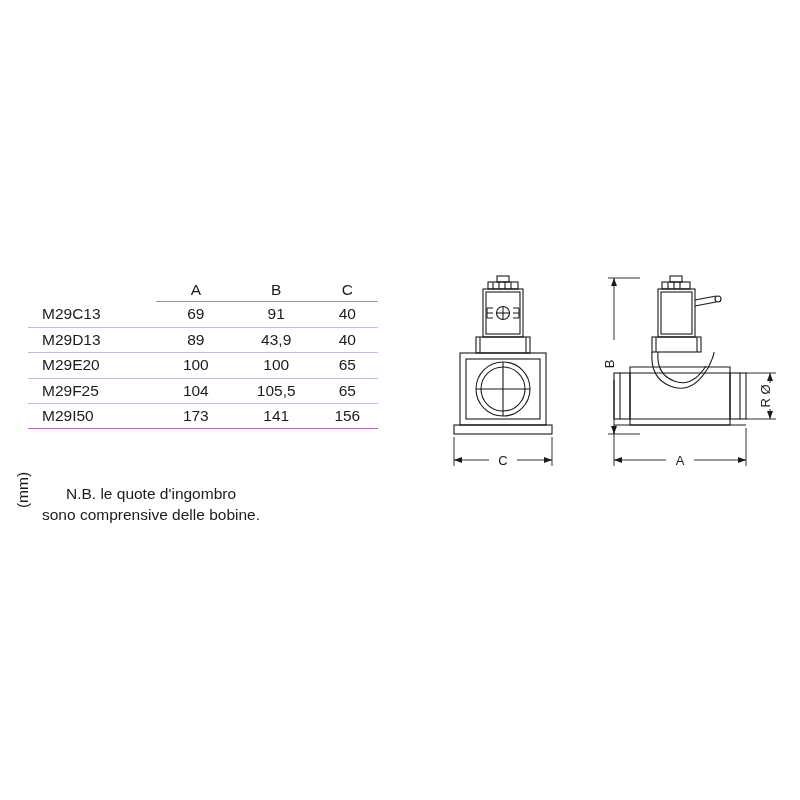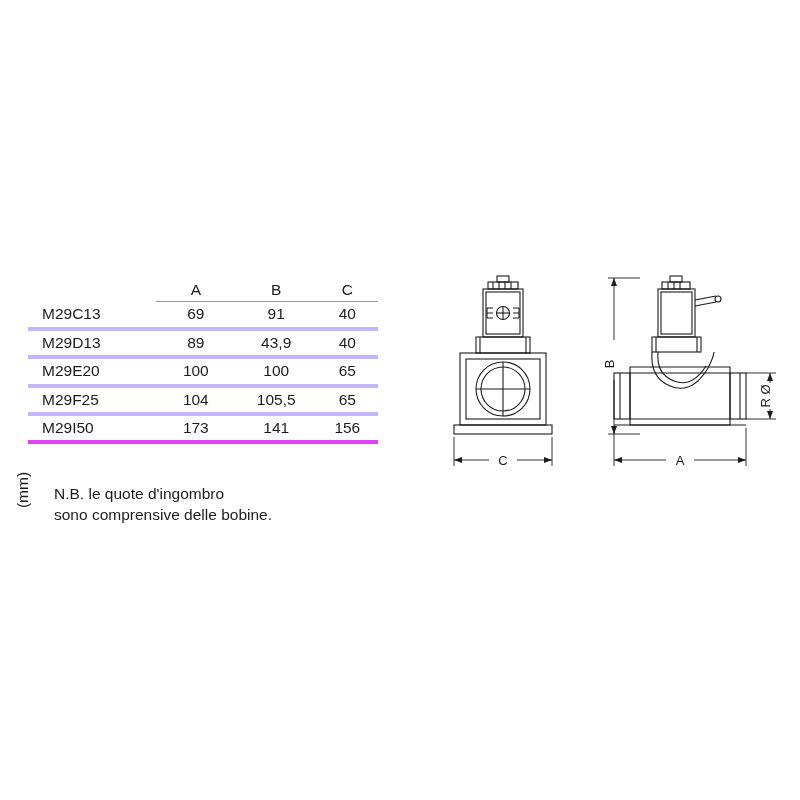--- a/index.html
+++ b/index.html
@@ -32,50 +32,51 @@
   table.dims {
     border-collapse: collapse;
     width: 350px;
     font-size: 15.5px;
     color: #1b1b1b;
   }
   table.dims th, table.dims td {
     padding: 2px 0 3px 0;
     font-weight: normal;
     text-align: center;
-    border-bottom: 4px solid #c4b5fd;
+    border-bottom: 1px solid #c4b5fd;
     line-height: 1.25;
   }
   table.dims thead th {
     border-bottom: 1px solid #9a9a9a;
     padding-bottom: 2px;
   }
   table.dims thead th.blank {
     border-bottom: none;
   }
   table.dims td.model, table.dims th.model {
     text-align: left;
     padding-left: 14px;
     width: 118px;
   }
   table.dims td.colA, table.dims th.colA { width: 84px; }
   table.dims td.colB, table.dims th.colB { width: 84px; }
   table.dims td.colC, table.dims th.colC { width: 64px; }
   table.dims tbody tr:last-child td {
-    border-bottom: 4px solid #d946ef;
+    border-bottom: 1px solid #d946ef;
   }
 
   #note {
     position: absolute;
-    left: 54px;
+    left: 42px;
     top: 484px;
     font-size: 15.5px;
     line-height: 1.35;
     color: #1b1b1b;
     white-space: pre-line;
+    text-align: center;
   }
 
   
   #mm-label {
     position: absolute;
     left: -6px;
     top: 470px;
     width: 80px;
     font-size: 15.5px;
     color: #1b1b1b;

